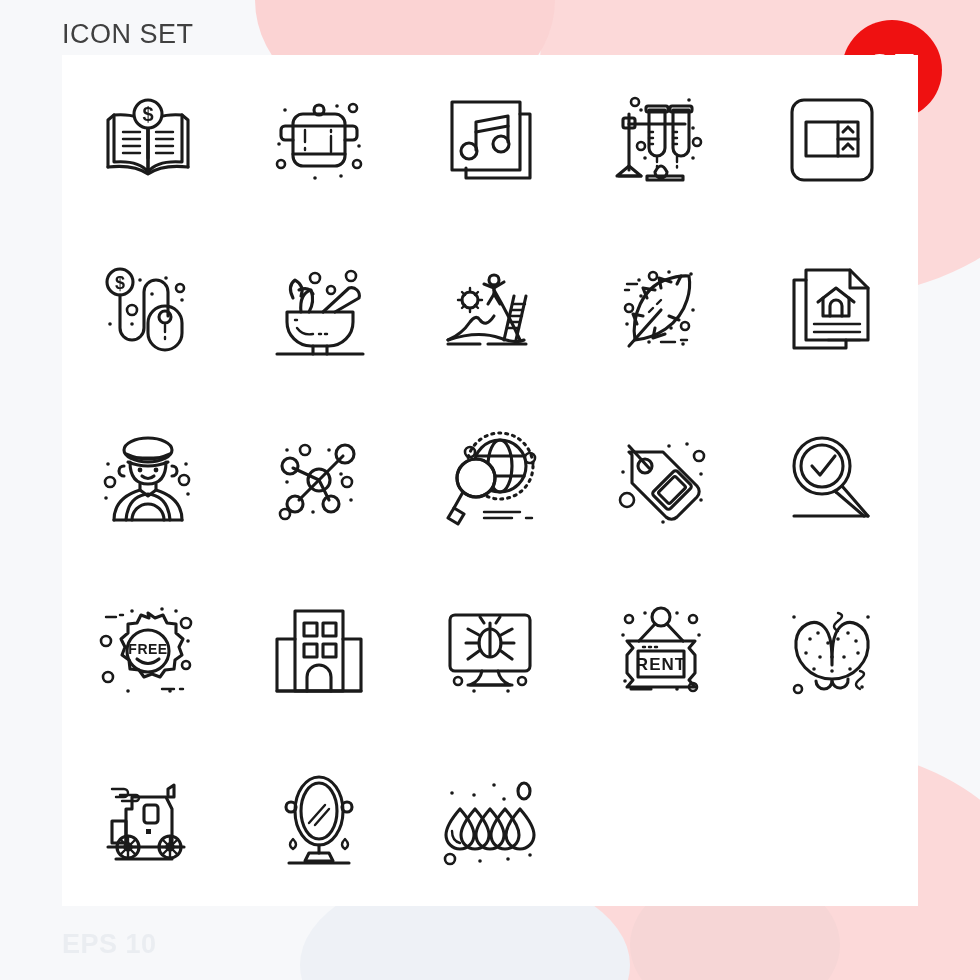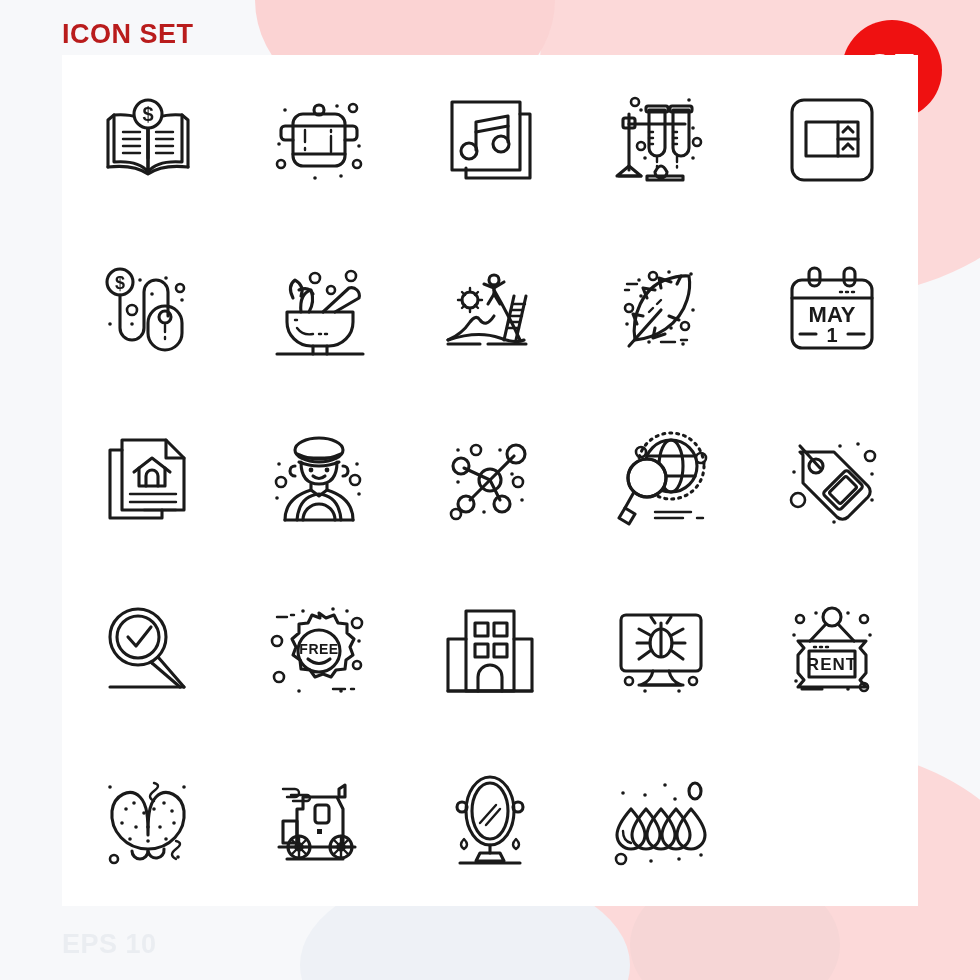--- a/index.html
+++ b/index.html
@@ -36,21 +36,21 @@
   }
   .blob-bl2{
     width:210px;height:150px;
     left:630px;bottom:-40px;
     background:#f6d6d6;
   }
 
   
   .title{
     position:absolute;left:62px;top:21px;
-    font-size:27px;font-weight:700;color:#b91c1c;
+    font-size:27px;font-weight:400;color:#404040;
     letter-spacing:.5px;line-height:1;
   }
   .badge{
     position:absolute;right:38px;top:20px;
     width:100px;height:100px;border-radius:50%;
     background:#ef1111;color:#fff;
     display:flex;align-items:center;justify-content:center;
     font-size:44px;font-weight:700;line-height:1;
   }
   .eps{
@@ -305,34 +305,20 @@
             <circle cx="44" cy="88" r="1.8" class="solid"></circle>
             <circle cx="78" cy="90" r="1.8" class="solid"></circle>
           </g>
           <g class="thin">
             <path d="M22 30 h10 M20 36 h4"></path>
             <path d="M56 88 h14 M76 86 h6"></path>
           </g>
         </svg>
       </div>
 
-      <div class="cell">
-        <svg width="112" height="112" viewBox="0 0 112 112" class="ico">
-          <rect x="16" y="26" width="80" height="68" rx="10"></rect>
-          <path d="M16 44 H96"></path>
-          <rect x="33" y="14" width="11" height="18" rx="5.5"></rect>
-          <rect x="68" y="14" width="11" height="18" rx="5.5"></rect>
-          <g class="thin">
-            <path d="M64 38 h2 M70 38 h2 M76 38 h2"></path>
-          </g>
-          <text class="txt" x="56" y="68" font-size="22">MAY</text>
-          <text class="txt" x="56" y="88" font-size="20">1</text>
-          <path d="M24 80 H40 M72 80 H88"></path>
-        </svg>
-      </div>
 
       <div class="cell">
         <svg width="112" height="112" viewBox="0 0 112 112" class="ico">
           <path d="M30 26 H18 V94 H70 V86"></path>
           <path d="M30 16 H74 L92 34 V86 H30 Z"></path>
           <path d="M74 16 V34 H92"></path>
           <path d="M42 48 L60 34 L78 48"></path>
           <path d="M47 44 V62 H73 V44"></path>
           <path d="M54 62 V52 a6 6 0 0 1 12 0 V62"></path>
           <g class="thin">

